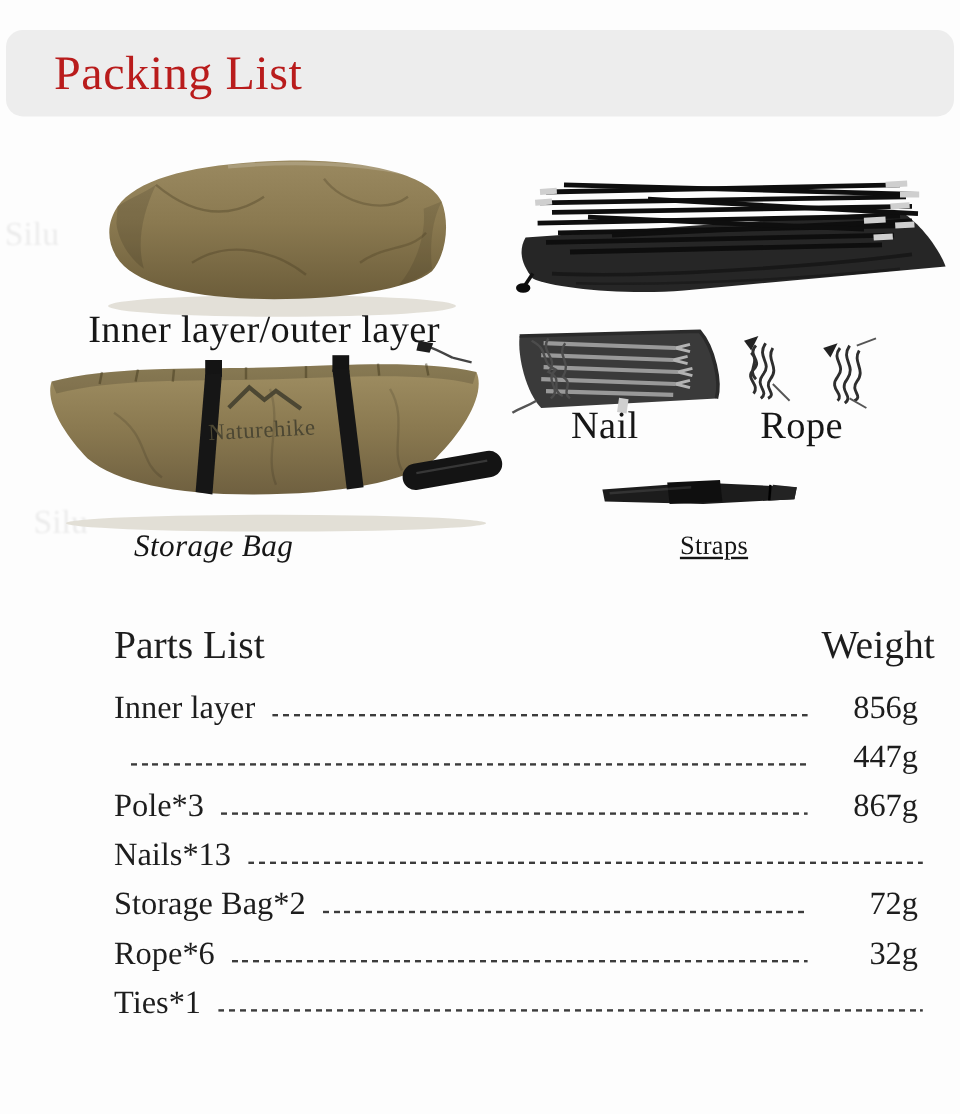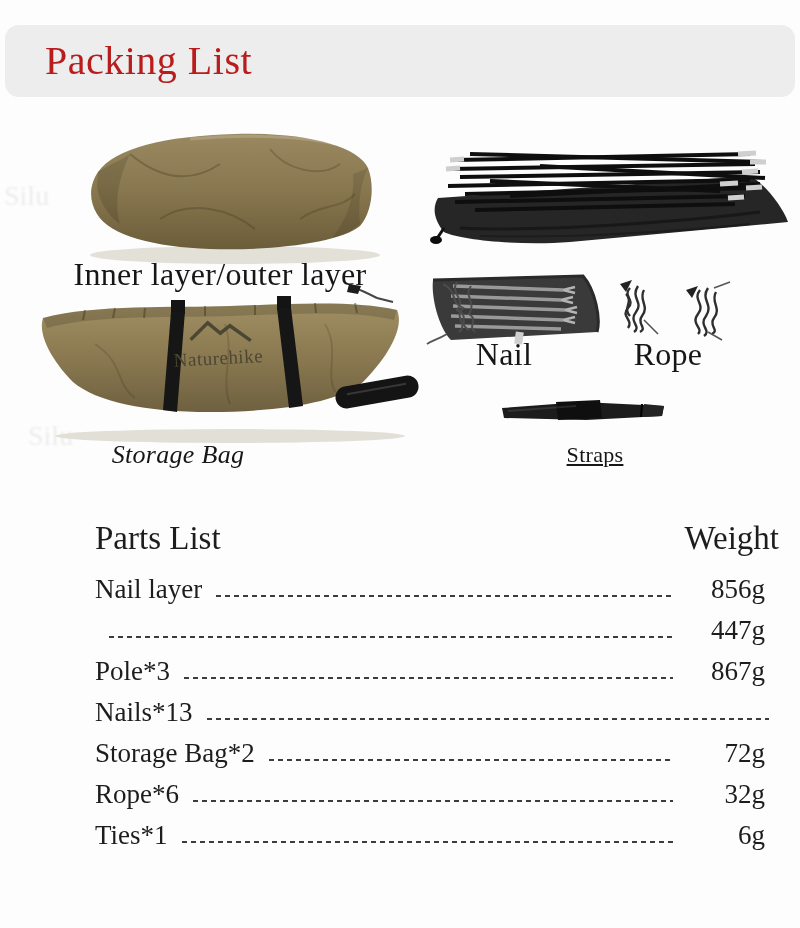--- a/index.html
+++ b/index.html
@@ -225,21 +225,21 @@
   </div>
   <div class="caption" style="left:515px;top:442px;width:160px;font-size:22px;text-decoration:underline;">Straps</div>
 
   <div class="parts">
     <div class="parts-header">
       <span class="ph-left">Parts List</span>
       <span class="ph-right">Weight</span>
     </div>
     <div class="rows">
       <div class="row">
-        <span class="pname">Nail layer</span>
+        <span class="pname">Inner layer</span>
         <span class="leader"></span>
         <span class="pweight">856g</span>
       </div>
       <div class="row">
         <span class="leader"></span>
         <span class="pweight">447g</span>
       </div>
       <div class="row">
         <span class="pname">Pole*3</span>
         <span class="leader"></span>
@@ -255,18 +255,17 @@
         <span class="pweight">72g</span>
       </div>
       <div class="row">
         <span class="pname">Rope*6</span>
         <span class="leader"></span>
         <span class="pweight">32g</span>
       </div>
       <div class="row">
         <span class="pname">Ties*1</span>
         <span class="leader"></span>
-        <span class="pweight">6g</span>
       </div>
     </div>
   </div>
 
 </div>
 
 </body></html>

